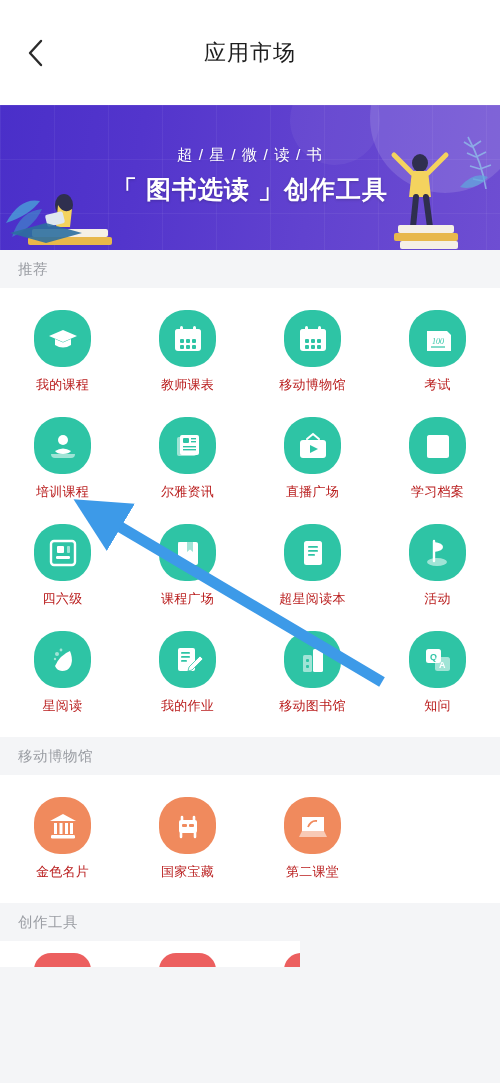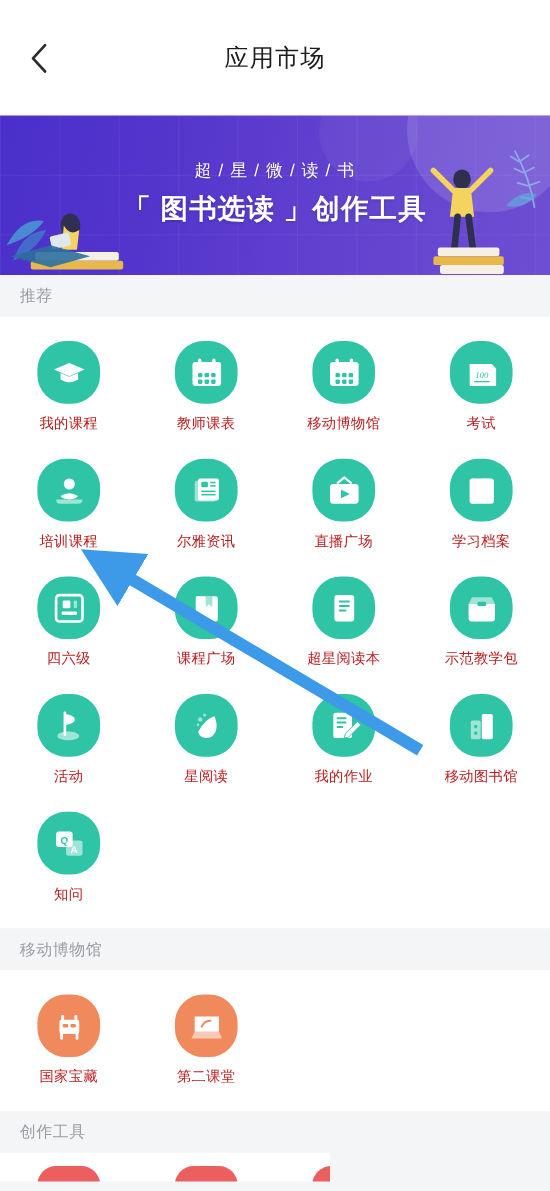--- a/index.html
+++ b/index.html
@@ -311,30 +311,20 @@
                 <rect x="12" y="14" width="10" height="1.8" rx=".9"></rect>
                 <rect x="12" y="18" width="7" height="1.8" rx=".9"></rect>
               </g>
             </svg>
           </div>
           <div class="app-label">超星阅读本</div>
         </div>
         <div class="app-item">
           <div class="app-icon teal">
             <svg width="34" height="34" viewBox="0 0 34 34">
-              <path d="M5,13 h24 v13 q0,3 -3,3 h-18 q-3,0 -3,-3z" fill="#ffffff"></path>
-              <path d="M8,7 h18 l3,6 h-24z" fill="rgba(255,255,255,.55)"></path>
-              <rect x="13" y="11" width="8" height="4" rx="1.4" fill="#2ec4a5"></rect>
-            </svg>
-          </div>
-          <div class="app-label">示范教学包</div>
-        </div>
-        <div class="app-item">
-          <div class="app-icon teal">
-            <svg width="34" height="34" viewBox="0 0 34 34">
               <path d="M13,5 v20" stroke="#ffffff" stroke-width="2.4" stroke-linecap="round"></path>
               <path d="M13,6 q9,1 9,5 t-9,5z" fill="#ffffff"></path>
               <ellipse cx="16" cy="26" rx="10" ry="4" fill="rgba(255,255,255,.55)"></ellipse>
             </svg>
           </div>
           <div class="app-label">活动</div>
         </div>
         <div class="app-item">
           <div class="app-icon teal">
             <svg width="34" height="34" viewBox="0 0 34 34">
@@ -384,20 +374,35 @@
               <text x="18" y="25" font-size="9" font-weight="bold" fill="#ffffff">A</text>
             </svg>
           </div>
           <div class="app-label">知问</div>
         </div>
       </div>
     </div>
     <div class="section-header">移动博物馆</div>
     <div class="grid-card">
       <div class="app-grid">
+        <div class="app-item">
+          <div class="app-icon orange">
+            <svg width="34" height="34" viewBox="0 0 34 34">
+              <path d="M17,5 L30,12 h-26z" fill="#ffffff"></path>
+              <g fill="#ffffff">
+                <rect x="8" y="14" width="3" height="11"></rect>
+                <rect x="13.5" y="14" width="3" height="11"></rect>
+                <rect x="19" y="14" width="3" height="11"></rect>
+                <rect x="24" y="14" width="3" height="11"></rect>
+              </g>
+              <rect x="5" y="26" width="24" height="3.4" rx="1.2" fill="#ffffff"></rect>
+            </svg>
+          </div>
+          <div class="app-label">金色名片</div>
+        </div>
         <div class="app-item">
           <div class="app-icon orange">
             <svg width="34" height="34" viewBox="0 0 34 34">
               <rect x="8" y="11" width="18" height="13" rx="2" fill="#ffffff"></rect>
               <path d="M11,11 v-3 M23,11 v-3" stroke="#ffffff" stroke-width="2.6" stroke-linecap="round"></path>
               <path d="M10,24 v4 M24,24 v4" stroke="#ffffff" stroke-width="2.6" stroke-linecap="round"></path>
               <g fill="#f08a5d">
                 <rect x="11" y="15" width="5" height="3" rx="1"></rect>
                 <rect x="18" y="15" width="5" height="3" rx="1"></rect>
               </g>

